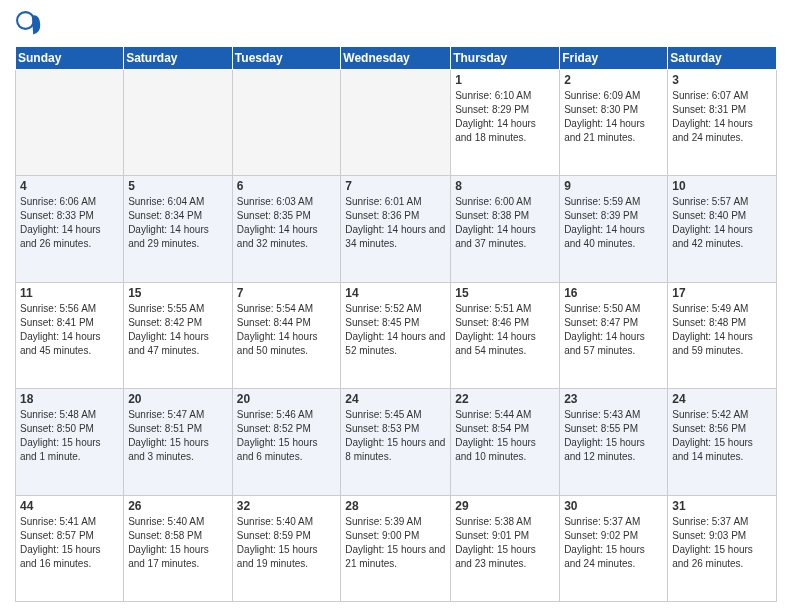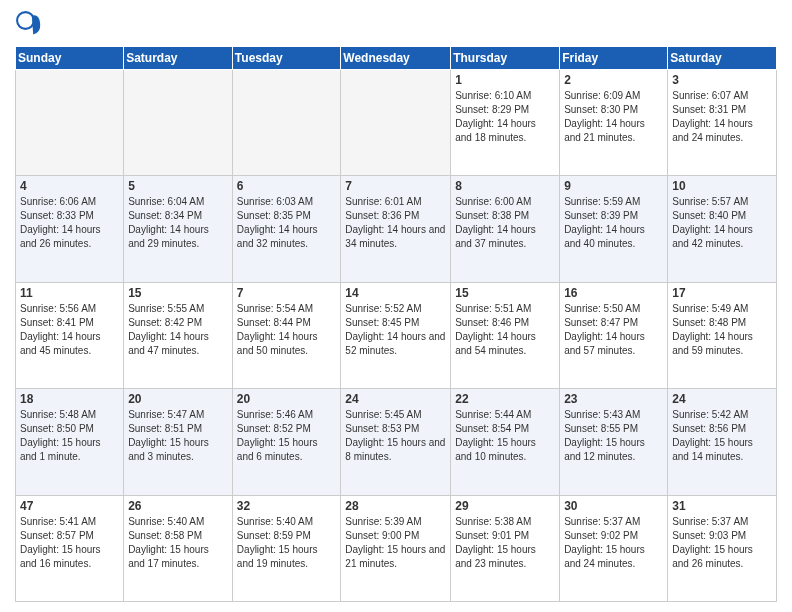--- a/index.html
+++ b/index.html
@@ -225,21 +225,21 @@
             <span class="day-num">23</span>
             <div class="day-info">Sunrise: 5:43 AM<br>Sunset: 8:55 PM<br>Daylight: 15 hours and 12 minutes.</div>
           </td>
           <td class="alt-row">
             <span class="day-num">24</span>
             <div class="day-info">Sunrise: 5:42 AM<br>Sunset: 8:56 PM<br>Daylight: 15 hours and 14 minutes.</div>
           </td>
         </tr>
         <tr>
           <td>
-            <span class="day-num">47</span>
+            <span class="day-num">44</span>
             <div class="day-info">Sunrise: 5:41 AM<br>Sunset: 8:57 PM<br>Daylight: 15 hours and 16 minutes.</div>
           </td>
           <td>
             <span class="day-num">26</span>
             <div class="day-info">Sunrise: 5:40 AM<br>Sunset: 8:58 PM<br>Daylight: 15 hours and 17 minutes.</div>
           </td>
           <td>
             <span class="day-num">32</span>
             <div class="day-info">Sunrise: 5:40 AM<br>Sunset: 8:59 PM<br>Daylight: 15 hours and 19 minutes.</div>
           </td>

